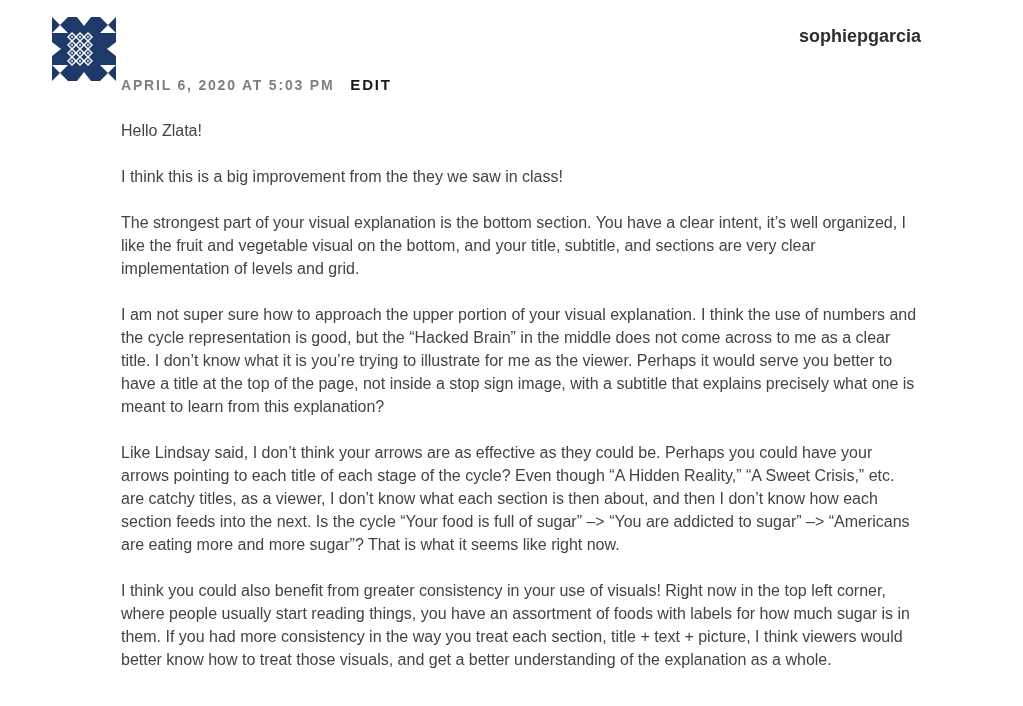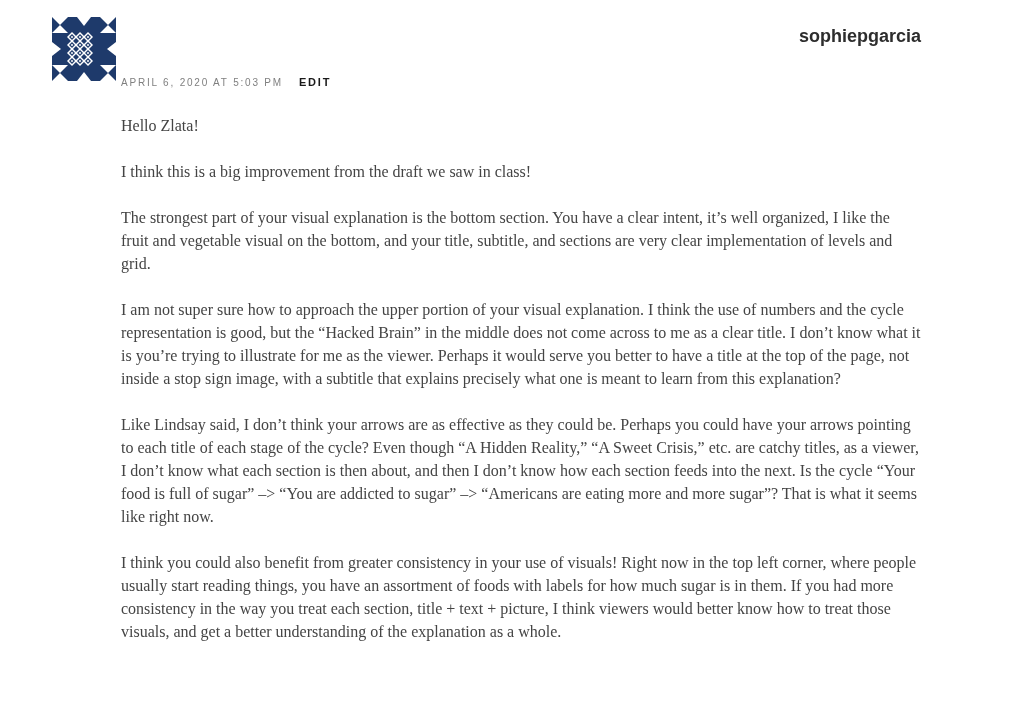--- a/index.html
+++ b/index.html
@@ -35,37 +35,37 @@
     line-height: 20px;
     text-align: right;
   }
   .meta {
     margin-top: 12px;
     display: flex;
     align-items: baseline;
     gap: 16px;
   }
   .date {
-    font-size: 10px;
-    font-weight: 400;
+    font-size: 14px;
+    font-weight: 700;
     letter-spacing: 1.8px;
     color: #7f7f7f;
     text-decoration: none;
     cursor: pointer;
     margin-top: 19px;
   }
   .edit {
-    font-size: 11px;
+    font-size: 15px;
     font-weight: 700;
     letter-spacing: 1.8px;
     color: #1a1a1a;
     text-decoration: none;
     cursor: pointer;
   }
-  .body { margin-top: 26px; font-family: Liberation Serif, serif; }
+  .body { margin-top: 26px; }
   .body p {
     margin: 0 0 23px 0;
     font-size: 16px;
     line-height: 23px;
     color: #444444;
   }
 </style>
 </head>
 <body>
 
@@ -119,21 +119,21 @@
   <div class="content">
     <div class="author">sophiepgarcia</div>
 
     <div class="meta">
       <a class="date">APRIL 6, 2020 AT 5:03 PM</a>
       <a class="edit">EDIT</a>
     </div>
 
     <div class="body">
       <p>Hello Zlata!</p>
-      <p>I think this is a big improvement from the draft we saw in class!</p>
+      <p>I think this is a big improvement from the they we saw in class!</p>
       <p>The strongest part of your visual explanation is the bottom section. You have a clear intent, it’s well organized, I like the fruit and vegetable visual on the bottom, and your title, subtitle, and sections are very clear implementation of levels and grid.</p>
       <p>I am not super sure how to approach the upper portion of your visual explanation. I think the use of numbers and the cycle representation is good, but the “Hacked Brain” in the middle does not come across to me as a clear title. I don’t know what it is you’re trying to illustrate for me as the viewer. Perhaps it would serve you better to have a title at the top of the page, not inside a stop sign image, with a subtitle that explains precisely what one is meant to learn from this explanation?</p>
       <p>Like Lindsay said, I don’t think your arrows are as effective as they could be. Perhaps you could have your arrows pointing to each title of each stage of the cycle? Even though “A Hidden Reality,” “A Sweet Crisis,” etc. are catchy titles, as a viewer, I don’t know what each section is then about, and then I don’t know how each section feeds into the next. Is the cycle “Your food is full of sugar” –&gt; “You are addicted to sugar” –&gt; “Americans are eating more and more sugar”? That is what it seems like right now.</p>
       <p>I think you could also benefit from greater consistency in your use of visuals! Right now in the top left corner, where people usually start reading things, you have an assortment of foods with labels for how much sugar is in them. If you had more consistency in the way you treat each section, title + text + picture, I think viewers would better know how to treat those visuals, and get a better understanding of the explanation as a whole.</p>
     </div>
   </div>
 
 </article>
 
 </body></html>

